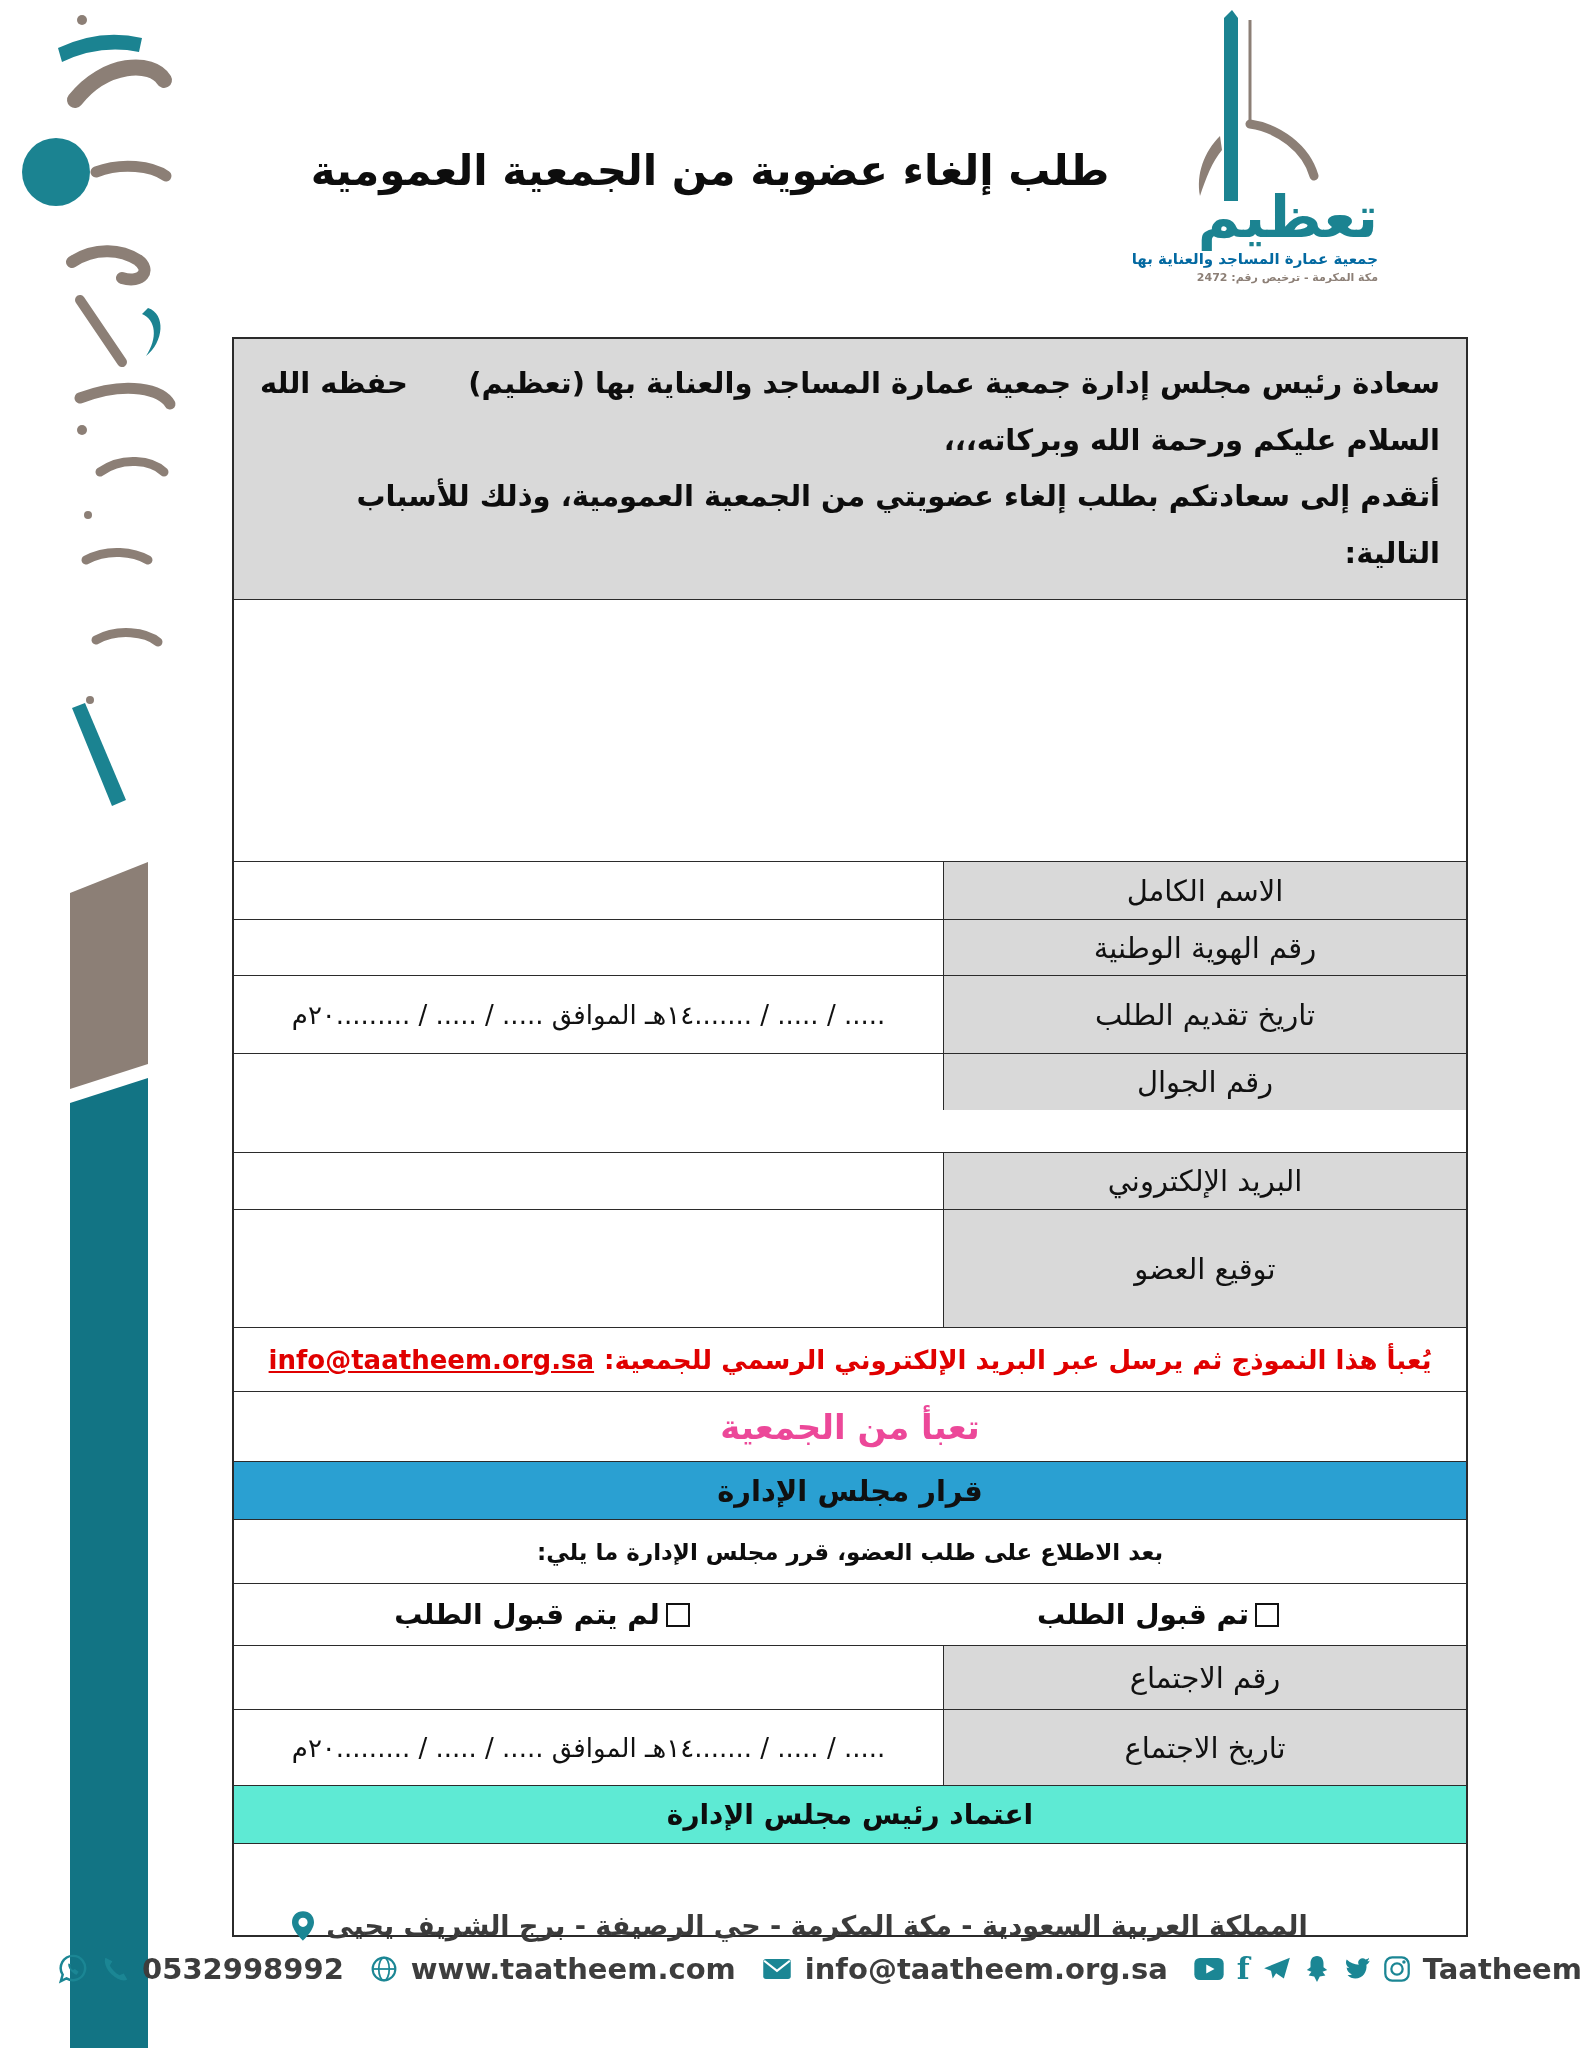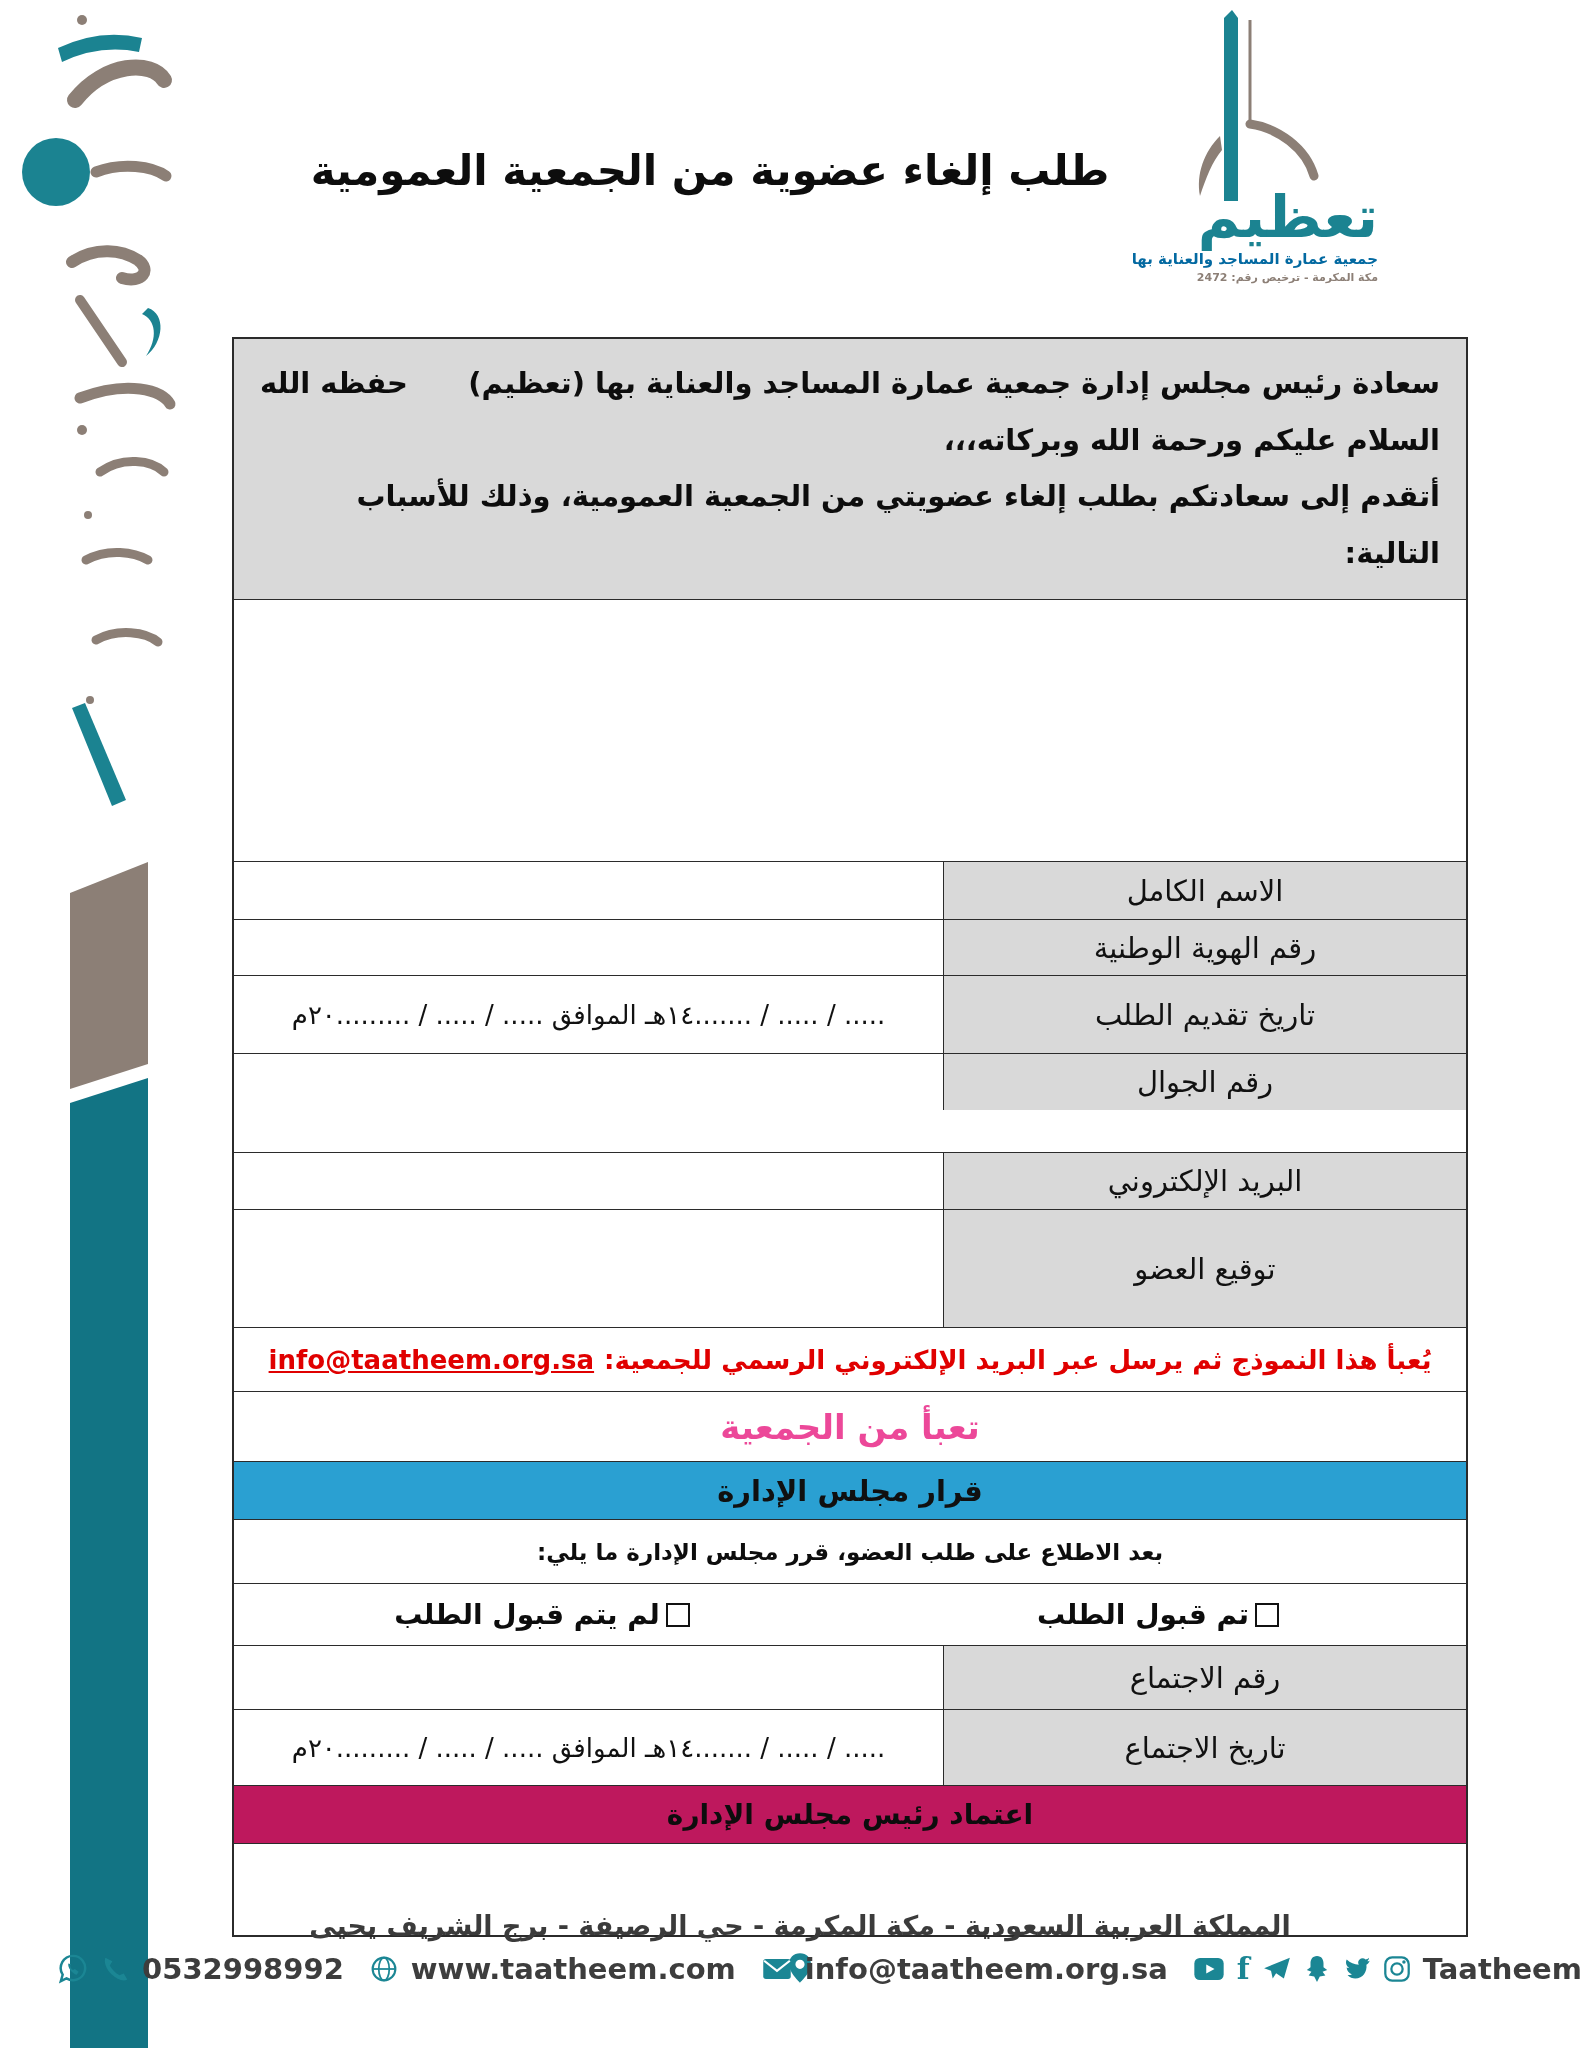--- a/index.html
+++ b/index.html
@@ -48,27 +48,27 @@
   .blue-bar { height:58px; display:flex; align-items:center; justify-content:center;
     background:#2aa0d2; font-size:29px; font-weight:bold; color:#101010; }
   .instruction-row { height:64px; display:flex; align-items:center; justify-content:center;
     font-size:23px; font-weight:bold; color:#0d0d0d; background:#fff; }
   .choice-row { height:62px; display:flex; background:#fff; }
   .choice-half { flex:1; display:flex; align-items:center; justify-content:center; gap:6px;
     font-size:28px; font-weight:bold; color:#0d0d0d; }
   .checkbox { width:24px; height:24px; border:2.5px solid #111; background:#fff; flex:0 0 auto; }
   .h-meetno { height:64px; } .h-meetdate { height:76px; }
   .approval-row { height:58px; display:flex; align-items:center; justify-content:center;
-    font-size:28px; font-weight:600; color:#0d0d0d; background:#be185d;text-align:right; }
+    font-size:28px; font-weight:600; color:#0d0d0d; background:#5eead4;text-align:right; }
   .blank-row { height:92px; background:#fff; }
   .dotted { letter-spacing:0.5px; }
   
   .footer-address { position:absolute; left:230px; top:1910px; width:1140px;
     direction:rtl; display:flex; align-items:center; justify-content:center; gap:12px;
-    font-size:27px; font-weight:bold; color:#3b3b3b;flex-direction:column; }
+    font-size:27px; font-weight:bold; color:#3b3b3b; }
   .footer-contacts { position:absolute; left:180px; top:1952px; width:1280px;
     direction:ltr; display:flex; align-items:center; justify-content:center; gap:13px;
     font-size:29px; font-weight:bold; color:#3d3d3d; }
   .icon { display:inline-flex; align-items:center; justify-content:center; }
   .fb-glyph { color:#1b8694; font-size:30px; font-weight:bold; font-family:"DejaVu Serif", serif; line-height:1; }
   .contact-text { color:#3d3d3d; }
   .gap-sm { width:4px; }
 </style>
 </head>
 <body>

